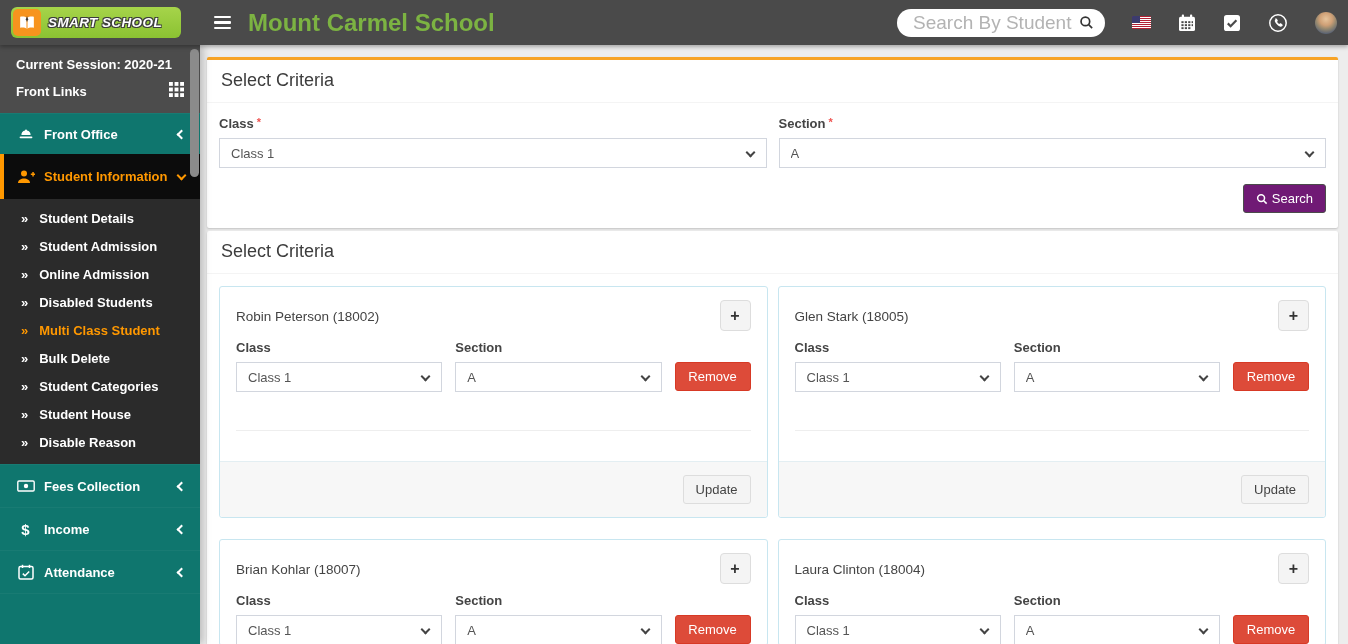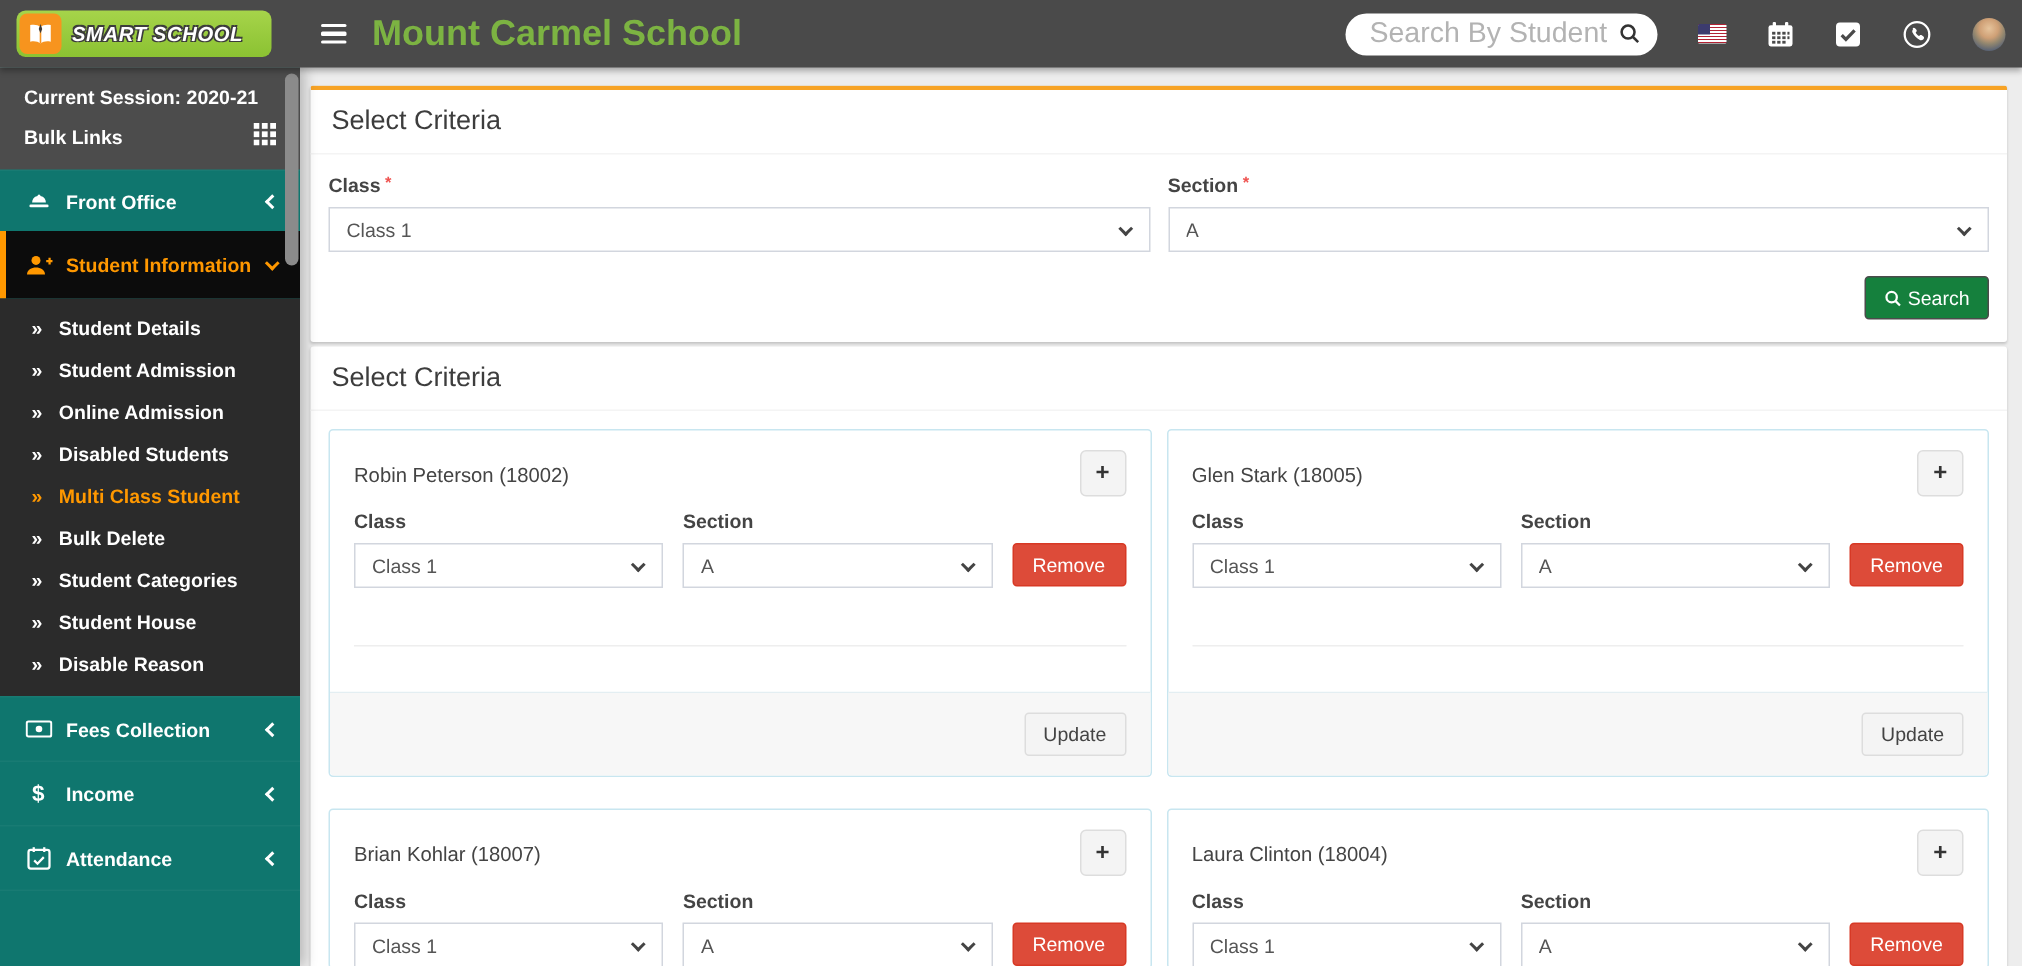--- a/index.html
+++ b/index.html
@@ -70,21 +70,21 @@
   .flabel{display:block;font-size:13px;font-weight:700;color:#444;margin:5px 0 7px;}
   .req{color:#ef5350;font-size:11px;margin-left:3px;vertical-align:top;}
   .select-wrap{position:relative;height:30px;border:1px solid #d2d6de;background:#fff;}
   .select-wrap select{appearance:none;-webkit-appearance:none;width:100%;height:100%;border:none;
         outline:none;background:transparent;padding:0 28px 0 11px;font-size:13px;color:#555;
         font-family:"Liberation Sans",sans-serif;}
   .sel-chev{position:absolute;right:12px;top:10px;width:7px;height:7px;border:solid #444;
             border-width:0 0 2px 2px;transform:rotate(-45deg);pointer-events:none;}
   .search-row{display:flex;justify-content:flex-end;margin-top:16px;}
   .btn{font-family:"Liberation Sans",sans-serif;font-size:13px;cursor:pointer;}
-  .btn-search{height:29px;background:#15803d;color:#fff;border:1px solid #4b4b4b;border-radius:3px;
+  .btn-search{height:29px;background:#701a75;color:#fff;border:1px solid #4b4b4b;border-radius:3px;
               padding:0 12px;display:flex;align-items:center;gap:4px;margin-left:10px;}
   .cards-grid{display:grid;grid-template-columns:1fr 1fr;gap:21px 10px;padding:12px 12px 16px;}
   .card{border:1px solid #c8e6f0;border-radius:3px;background:#fff;display:flex;flex-direction:column;}
   .card-body{padding:13px 16px 0;}
   .card-top{display:flex;justify-content:space-between;align-items:flex-start;margin-bottom:4px;}
   .student-name{font-size:13.5px;color:#444;padding-top:9px;}
   .btn-plus{width:31px;height:31px;background:#f4f4f4;border:1px solid #ddd;border-radius:4px;
             font-size:16px;font-weight:700;color:#333;line-height:1;}
   .card-form{display:flex;gap:13px;}
   .fg{flex:1;}
@@ -167,21 +167,21 @@
         </svg>
       </span>
       <span class="hicon avatar"></span>
     </div>
   </header>
 
   <aside class="sidebar">
     <div class="session-block">
       <div class="session-line">Current Session: 2020-21</div>
       <div class="quick-links">
-        <span>Bulk Links</span>
+        <span>Front Links</span>
         <span>
           <svg width="15" height="15" viewBox="0 0 14 14" fill="#fff">
             <rect x="0" y="0" width="3.6" height="3.6"></rect>
               <rect x="5.2" y="0" width="3.6" height="3.6"></rect>
               <rect x="10.4" y="0" width="3.6" height="3.6"></rect>
             <rect x="0" y="5.2" width="3.6" height="3.6"></rect>
               <rect x="5.2" y="5.2" width="3.6" height="3.6"></rect>
               <rect x="10.4" y="5.2" width="3.6" height="3.6"></rect>
             <rect x="0" y="10.4" width="3.6" height="3.6"></rect>
               <rect x="5.2" y="10.4" width="3.6" height="3.6"></rect>

